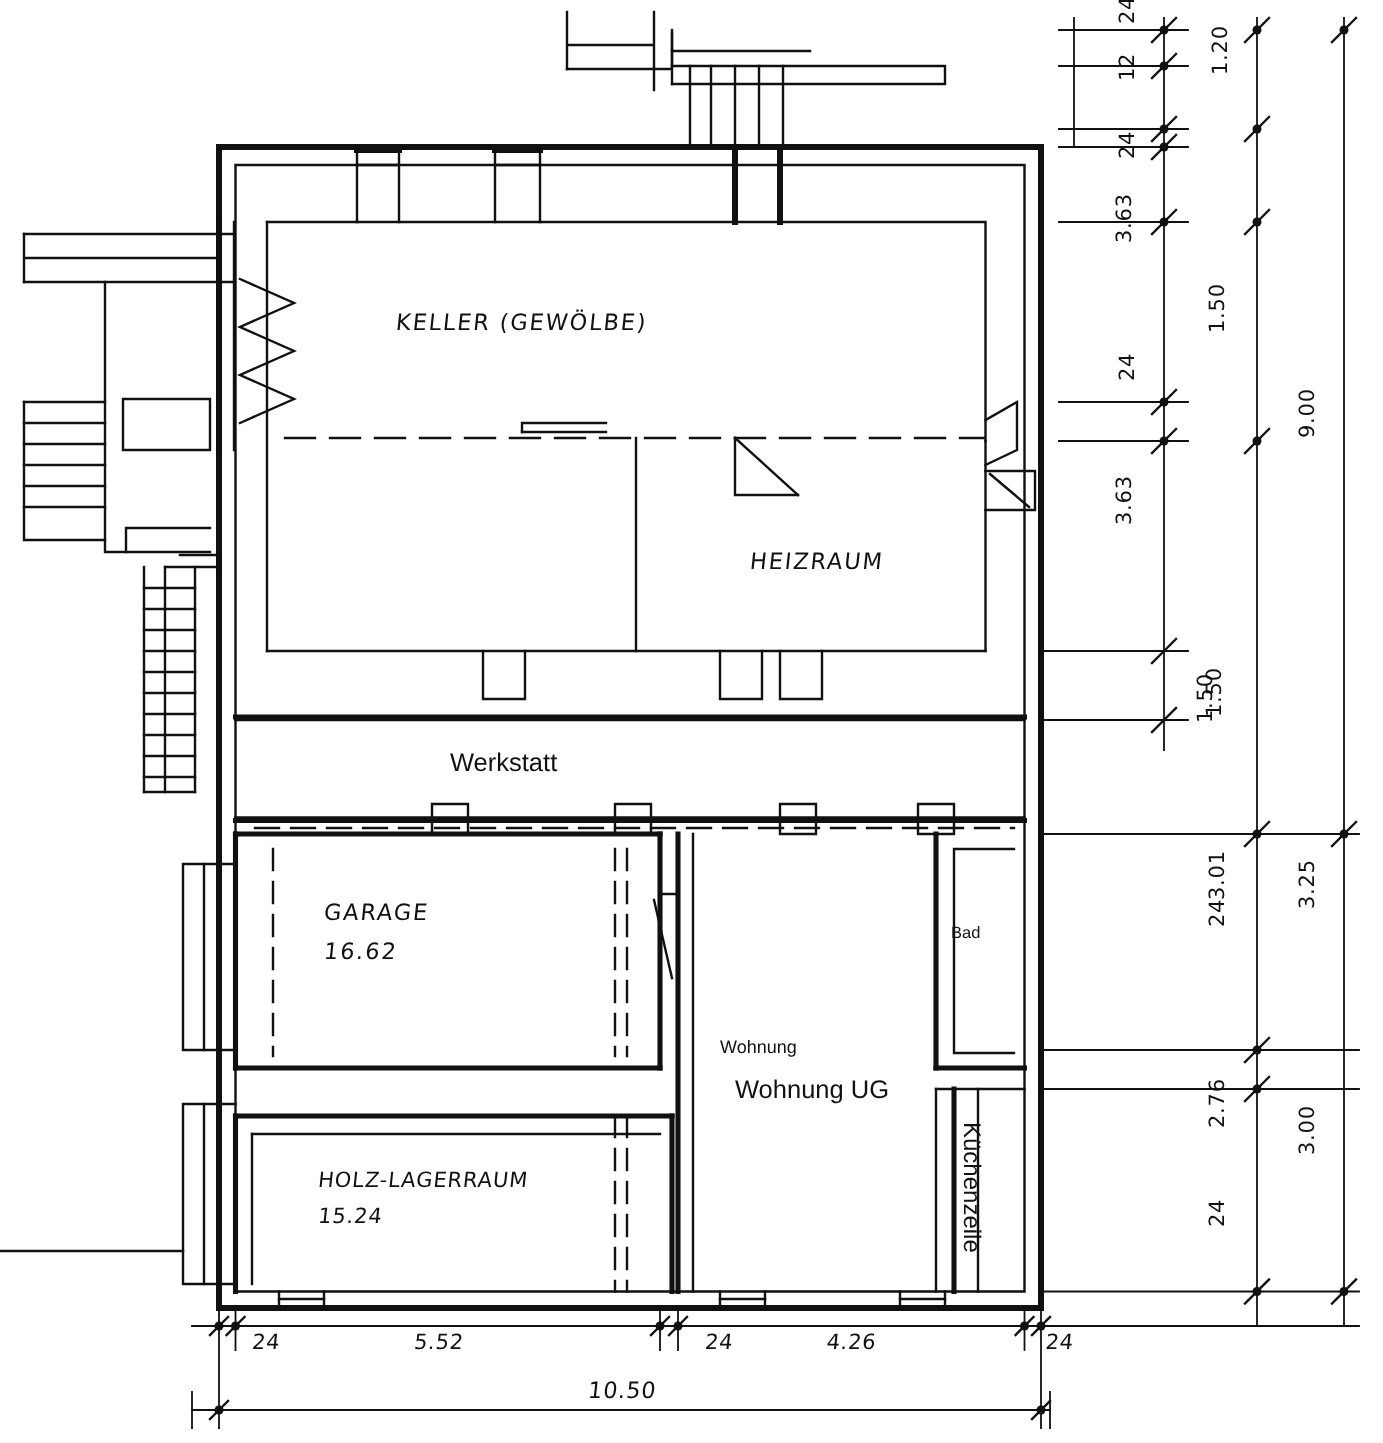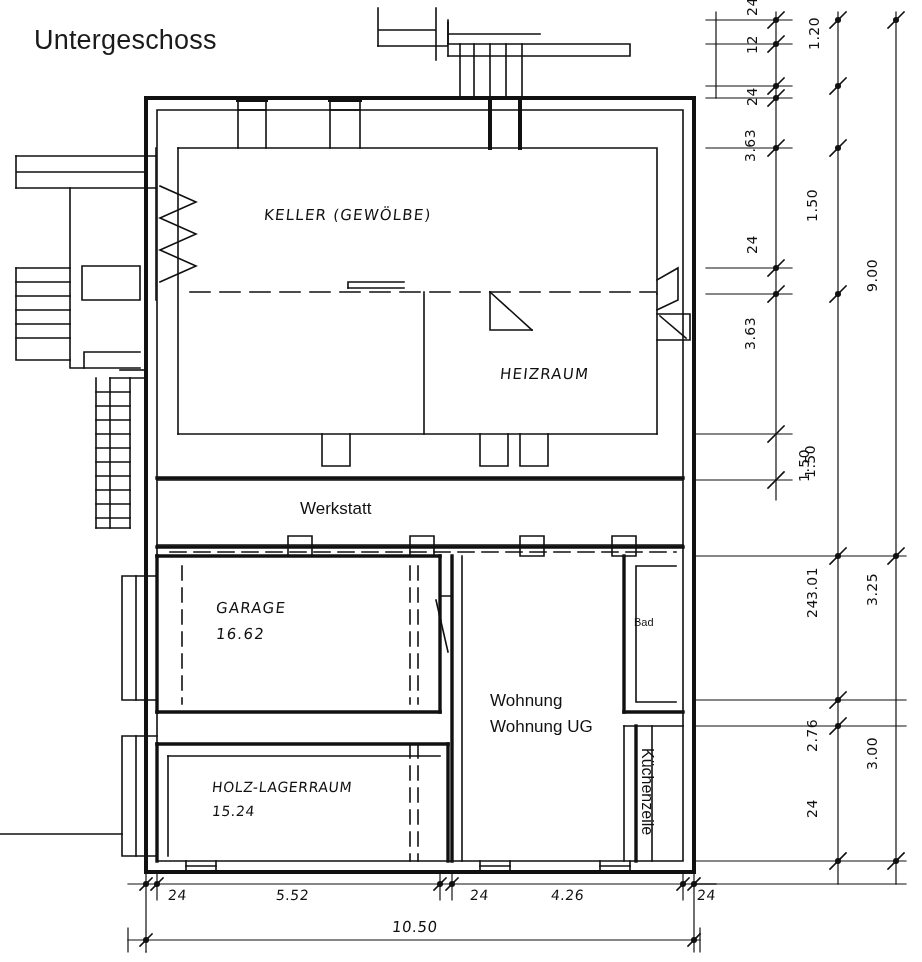--- a/index.html
+++ b/index.html
@@ -289,35 +289,34 @@
         <circle cx="838" cy="726" r="3"></circle>
         <circle cx="838" cy="861" r="3"></circle>
         <circle cx="896" cy="20" r="3"></circle>
         <circle cx="896" cy="556" r="3"></circle>
         <circle cx="896" cy="861" r="3"></circle>
       </g>
 
     </g>
   </svg>
 
-  <div class="lbl title" style="left:34px; top:26px;">Untergeschoss</div>
 
   <div class="lbl hand" style="left:264px; top:208px;">KELLER (GEWÖLBE)</div>
 
   <div class="lbl hand" style="left:500px; top:367px;">HEIZRAUM</div>
 
   <div class="lbl print" style="left:300px; top:500px; font-size:17px;text-align:right;">Werkstatt</div>
 
   <div class="lbl hand" style="left:216px; top:601px;">GARAGE</div>
   <div class="lbl hand" style="left:216px; top:627px;">16.62</div>
 
   <div class="lbl hand-sm" style="left:212px; top:780px;">HOLZ-LAGERRAUM</div>
   <div class="lbl hand-sm" style="left:212px; top:804px;">15.24</div>
 
-  <div class="lbl print" style="left:490px; top:692px; font-size:17px;">Wohnung</div>
+  <div class="lbl print" style="left:480px; top:692px; font-size:12px;">Wohnung</div>
   <div class="lbl print" style="left:490px; top:718px; font-size:17px;">Wohnung UG</div>
 
   <div class="lbl print" style="left:634px; top:617px; font-size:11px;">Bad</div>
 
   <div class="lbl print vert" style="left:638px; top:748px; font-size:16px;">Küchenzeile</div>
 
   <div class="lbl dim" style="left:168px; top:888px;">24</div>
   <div class="lbl dim" style="left:276px; top:888px;">5.52</div>
   <div class="lbl dim" style="left:470px; top:888px;">24</div>
   <div class="lbl dim" style="left:551px; top:888px;">4.26</div>

